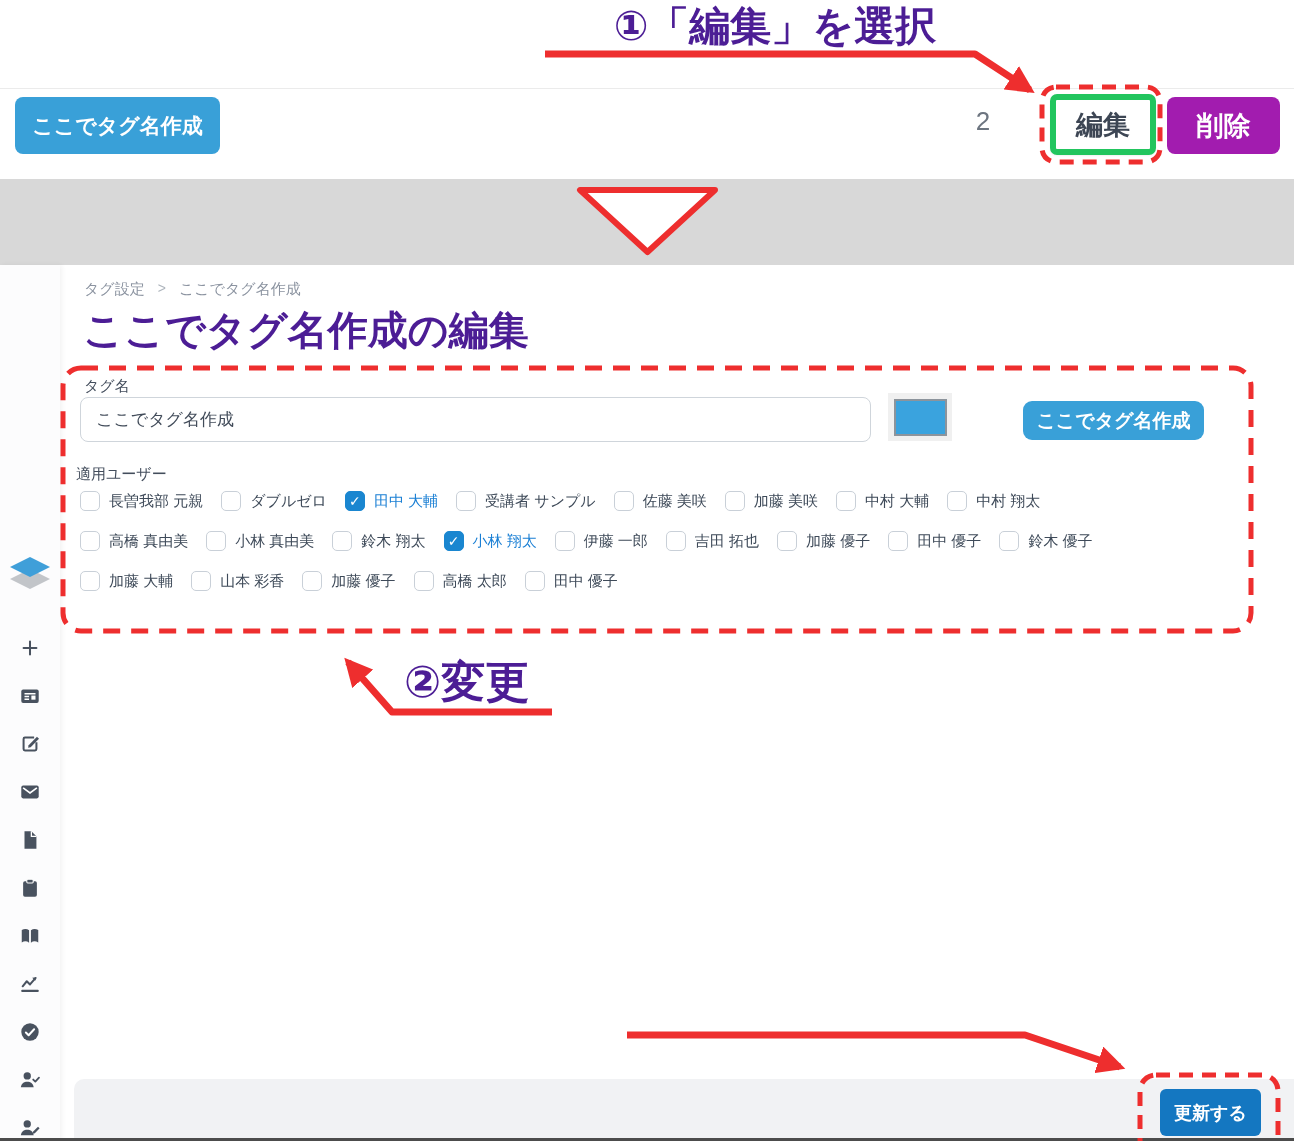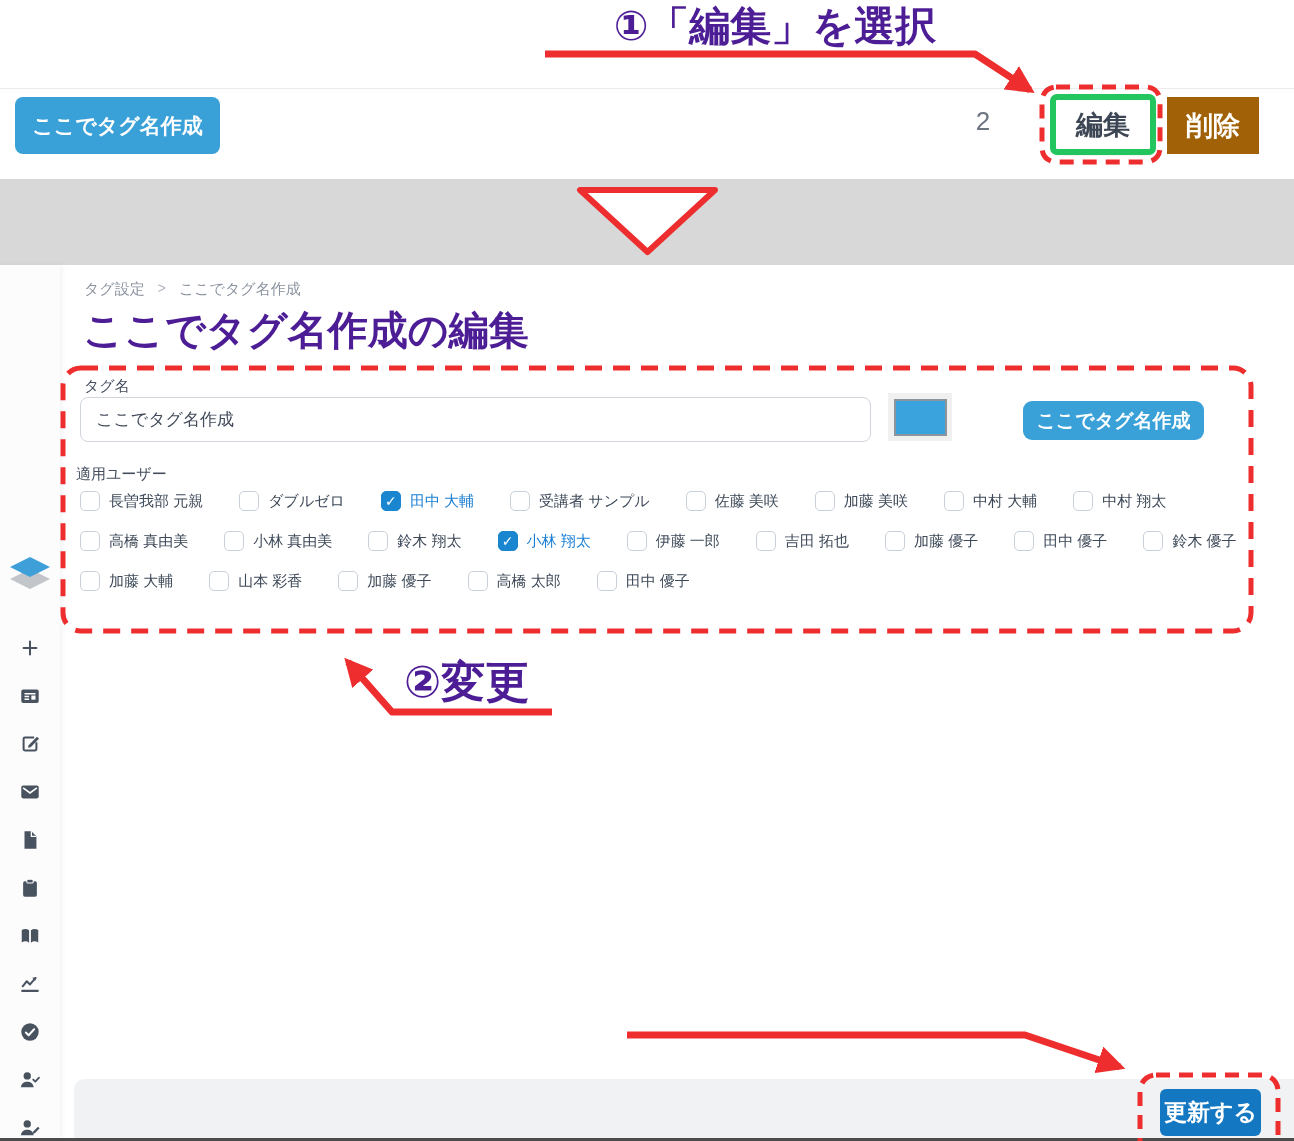--- a/index.html
+++ b/index.html
@@ -17,22 +17,22 @@
   
   .toolbar-topline { position:absolute; left:0; top:88px; width:1294px; height:1px; background:#ebebeb; }
   .btn { border:none; display:flex; align-items:center; justify-content:center; font-family:inherit; }
   .tag-btn { position:absolute; left:15px; top:97px; width:205px; height:57px; border-radius:8px;
              background:#39a0d8; color:#fff; font-size:21px; font-weight:700; }
   .sel-count { position:absolute; left:968px; top:106px; width:30px; text-align:center;
                font-size:26px; color:#6d7580; }
   .edit-btn { position:absolute; left:1050px; top:94px; width:106px; height:61px; background:#fff;
               border:6px solid #22c55e; border-radius:7px; font-size:27px; font-weight:700;
               color:#3d4654; box-shadow:0 1px 2px rgba(0,0,0,.06); }
-  .delete-btn { position:absolute; left:1167px; top:97px; width:92px; height:57px; border-radius:0;
-                background:#a16207; color:#fff; font-size:27px; font-weight:700; }
+  .delete-btn { position:absolute; left:1167px; top:97px; width:113px; height:57px; border-radius:8px;
+                background:#a21caf; color:#fff; font-size:27px; font-weight:700; }
 
   
   .gray-band { position:absolute; left:0; top:179px; width:1294px; height:86px; background:#d8d8d8; }
 
   
   .sidebar { position:absolute; left:0; top:265px; width:60px; height:876px; background:#fcfcfd;
              box-shadow:2px 0 5px rgba(0,0,0,.05); z-index:2; }
   .logo { position:absolute; left:8px; top:290px; width:44px; height:40px; }
   .sb-icons { position:absolute; left:0; top:372px; width:60px; display:flex; flex-direction:column;
               align-items:center; gap:26px; }
@@ -52,34 +52,34 @@
   .tagname-input { position:absolute; left:80px; top:397px; width:791px; height:45px;
                    border:1px solid #cfd5db; border-radius:8px; background:#fff; padding:0 15px;
                    font-size:17px; color:#424c5a; font-family:inherit; }
   .swatch-wrap { position:absolute; left:888px; top:393px; width:64px; height:48px; background:#f0f0f0;
                  display:flex; align-items:center; justify-content:center; }
   .swatch { width:53px; height:37px; border:2px solid #8c949c; background:#3aa3de; }
   .preview-btn { position:absolute; left:1023px; top:401px; width:181px; height:39px; border-radius:9px;
                  background:#39a0d8; color:#fff; font-size:19px; font-weight:700; }
 
   .user-rows { position:absolute; left:80px; top:489px; display:flex; flex-direction:column; gap:16px; }
-  .user-row { display:flex; gap:36px; height:24px; align-items:center; }
+  .user-row { display:flex; gap:18px; height:24px; align-items:center; }
   .user-item { display:inline-flex; gap:9px; align-items:center; font-size:15px; color:#3e4a59;
                white-space:nowrap; }
   .cb { width:20px; height:20px; border:1.5px solid #c9d0d8; border-radius:5px; background:#fff;
         color:#fff; font-size:14px; font-weight:700; display:flex; align-items:center;
         justify-content:center; flex:none; line-height:1; }
   .user-item.checked .cb { background:#1a86d0; border-color:#1a86d0; }
   .user-item.checked .uname { color:#1a7fd4; }
 
   
   .footer-bar { position:absolute; left:74px; top:1079px; width:1220px; height:62px;
                 background:#f1f2f4; border-radius:10px 0 0 0; }
   .update-btn { position:absolute; left:1160px; top:1089px; width:101px; height:47px; border-radius:6px;
-                background:#1477c1; color:#fff; font-size:23px; font-weight:700; z-index:3; }
+                background:#1477c1; color:#fff; font-size:18px; font-weight:700; z-index:3; }
   .bottom-line { position:absolute; left:0; top:1138px; width:1294px; height:3px; background:#4c4c4c; z-index:5; }
 </style>
 </head>
 <body>
 
 <div class="page">
 
   <div class="annot" id="annot1">①「編集」を選択</div>
   <div class="annot" id="annot2">②変更</div>
 

